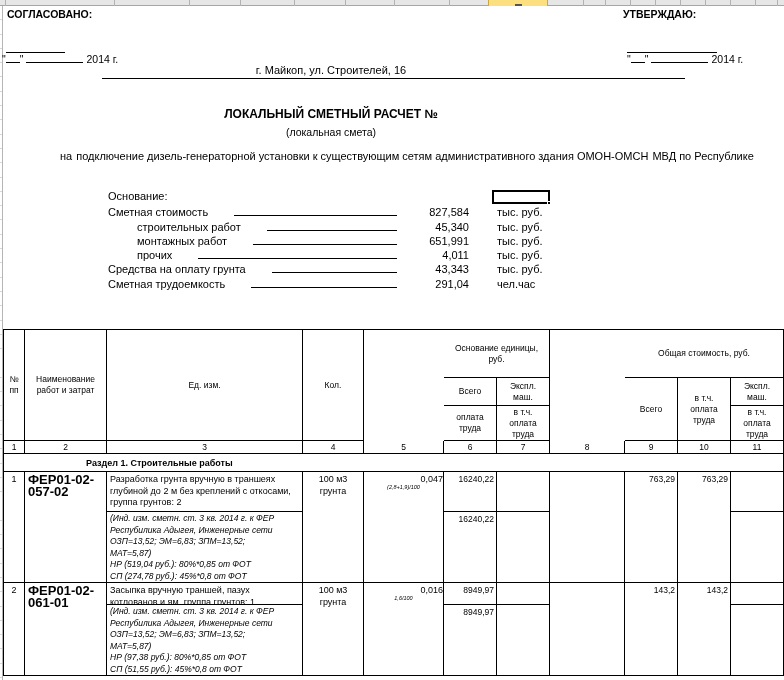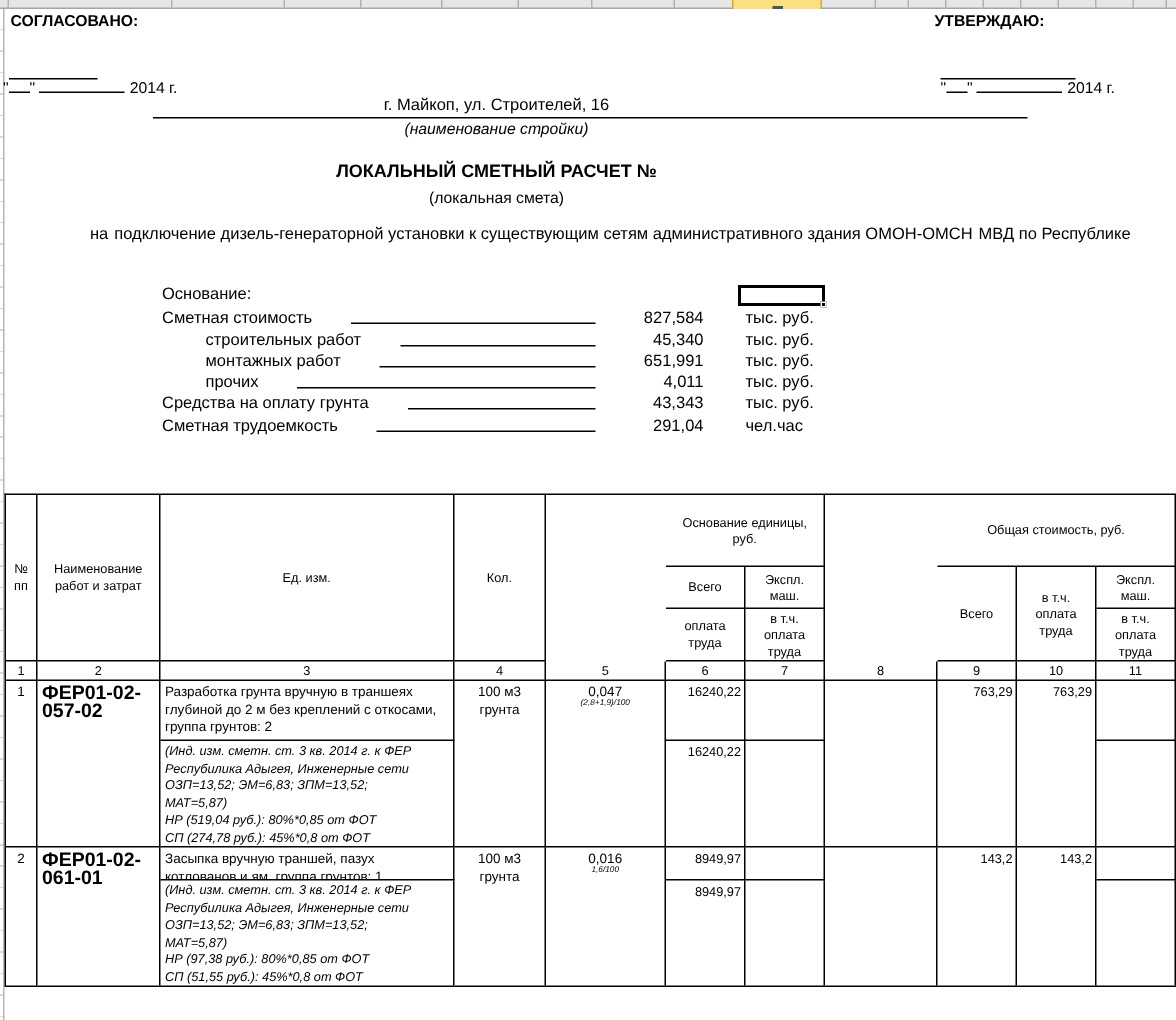--- a/index.html
+++ b/index.html
@@ -62,21 +62,21 @@
   .span23 { grid-row:2 / span 2; }
   .numrow-cell { display:flex; align-items:center; justify-content:center; line-height:11px; }
   .section { height:18px; border-right:1px solid #000; border-bottom:1px solid #000;
     font-weight:bold; font-size:9px; display:flex; align-items:center; padding-left:82px; }
   
   .drow .rnum { text-align:center; padding-top:2px; font-size:9px; }
   .drow .code { font-weight:bold; padding:2px 2px 0 3px; font-size:13px; line-height:11.5px; word-break:break-word; }
   .drow .name { padding:2px 3px 0 3px; font-size:9px; line-height:11.5px; }
   .drow .notes { padding:1px 3px 0 3px; font-style:italic; font-size:8.5px; line-height:11.5px; white-space:pre-line; }
   .drow .unitcell { text-align:center; padding-top:2px; font-size:9px; line-height:11.5px; white-space:pre-line; }
-  .drow .qty { text-align:center; padding-top:2px; font-size:9px; }
+  .drow .qty { text-align:right; padding-top:2px; font-size:9px; }
   .drow .qtyf { text-align:center; font-size:5.5px; font-style:italic; line-height:6px; }
   .drow .num { text-align:right; padding:2px 2px 0 0; font-size:8.5px; }
   .r1 { grid-template-rows:40px auto; }
   .r2 { grid-template-rows:22px auto; }
   .nb { border-bottom:none; }
   .minh1 { min-height:71px; }
   .minh2 { min-height:68px; }
 </style>
 </head>
 <body>
@@ -112,21 +112,20 @@
   <div class="approve" style="left:623px">УТВЕРЖДАЮ:</div>
 
   <div class="sigline" style="left:6px;top:52px;width:59px"></div>
   <div class="sigline" style="left:627px;top:52px;width:90px"></div>
 
   <div class="daterow" style="left:2px"><span class="q">"</span><span class="u1"></span><span class="q">"</span><span class="u2"></span><span>2014 г.</span></div>
   <div class="daterow" style="left:627px"><span class="q">"</span><span class="u1"></span><span class="q">"</span><span class="u2"></span><span>2014 г.</span></div>
 
   <div class="addr">г. Майкоп, ул. Строителей, 16</div>
   <div class="addr-line"></div>
-  <div class="addr-cap">(наименование стройки)</div>
 
   <div class="doc-title">ЛОКАЛЬНЫЙ СМЕТНЫЙ РАСЧЕТ №</div>
   <div class="doc-sub">(локальная смета)</div>
 
   <div class="subject"><span>на</span><span class="ul">подключение дизель-генераторной установки к существующим сетям административного здания ОМОН-ОМСН</span><span class="rest">МВД по Республике</span></div>
 
   <div class="basis">Основание:</div>
   <div class="active-cell">
     <div class="handle"></div>
   </div>
@@ -207,20 +206,21 @@
       <div class="c numrow-cell" style="grid-row:4">4</div>
       <div class="c numrow-cell" style="grid-row:4">5</div>
       <div class="c numrow-cell" style="grid-row:4">6</div>
       <div class="c numrow-cell" style="grid-row:4">7</div>
       <div class="c numrow-cell" style="grid-row:4">8</div>
       <div class="c numrow-cell" style="grid-row:4">9</div>
       <div class="c numrow-cell" style="grid-row:4">10</div>
       <div class="c numrow-cell" style="grid-row:4">11</div>
     </div>
 
+    <div class="section">Раздел 1. Строительные работы</div>
 
     <div class="grid drow r1">
       <div class="c rnum" style="grid-row:1 / span 2">1</div>
       <div class="c code" style="grid-row:1 / span 2">ФЕР01-02-057-02</div>
       <div class="c name" style="grid-column:3;grid-row:1">Разработка грунта вручную в траншеях глубиной до 2 м без креплений с откосами, группа грунтов: 2</div>
       <div class="c notes minh1" style="grid-column:3;grid-row:2">(Инд. изм. сметн. ст. 3 кв. 2014 г. к ФЕР
 Респубилика Адыгея, Инженерные сети
 ОЗП=13,52; ЭМ=6,83; ЗПМ=13,52;
 МАТ=5,87)
 НР (519,04 руб.): 80%*0,85 от ФОТ

